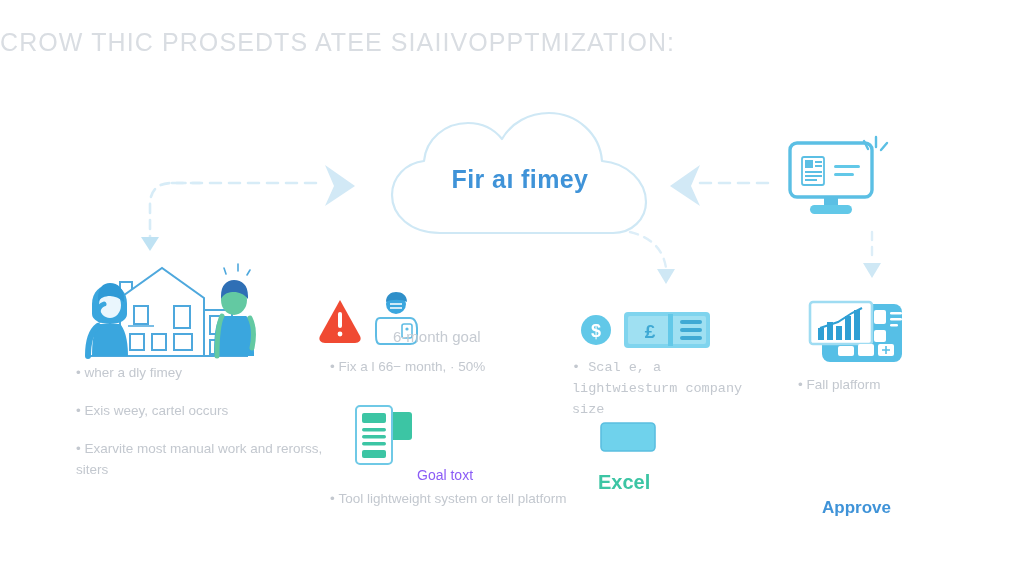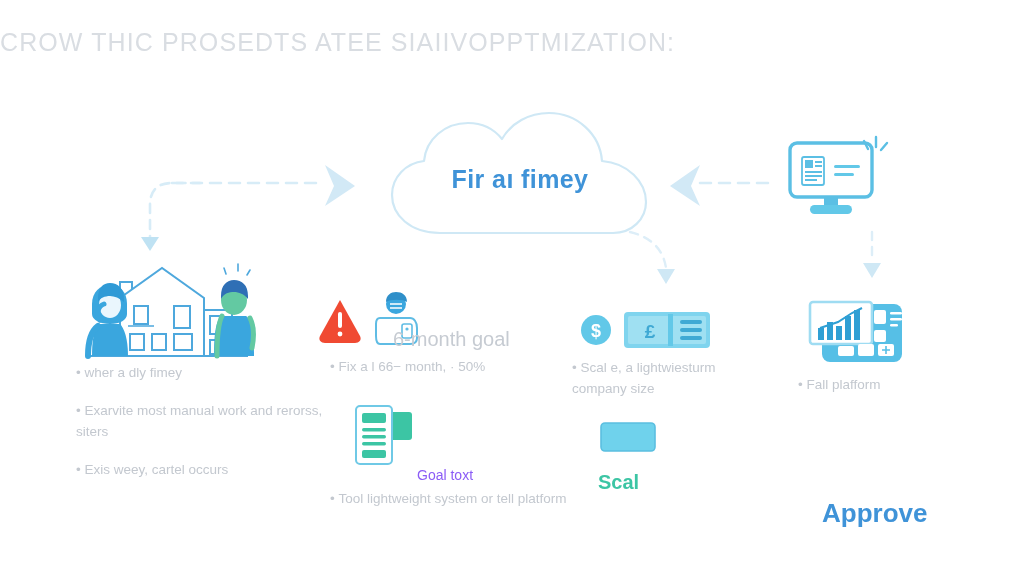--- a/index.html
+++ b/index.html
@@ -43,37 +43,37 @@
     font-weight:400;
   }
 
   
   #col1-art{left:62px;top:258px;width:200px;height:110px;}
   #col1-text{left:76px;top:363px;width:250px;}
   #col1-text .item{margin-bottom:17px;}
 
   
   #col2-icons{left:318px;top:292px;width:170px;height:62px;}
-  #col2-label-a{left:393px;top:328px;font-size:20px;color:#c6cbd2;}
+  #col2-label-a{left:393px;top:328px;font-size:15px;color:#c6cbd2;}
   #col2-text-a{left:330px;top:357px;width:230px;}
   #col2-doc{left:352px;top:404px;width:78px;height:62px;}
   #col2-label-b{left:417px;top:467px;font-size:14px;color:#8b5cf6;}
   #col2-text-b{left:330px;top:489px;width:240px;}
 
   
   #col3-icons{left:580px;top:305px;width:150px;height:50px;}
-  #col3-text{left:572px;top:358px;width:200px;}
+  #col3-text{left:572px;top:358px;width:200px;font-family:Liberation Mono, monospace;}
   #col3-excel-box{left:598px;top:420px;width:60px;height:34px;}
   #col3-excel-label{left:598px;top:471px;width:120px;font-size:20px;font-weight:bold;color:#3cc5a4;}
 
   
   #col4-monitor{left:788px;top:135px;width:102px;height:86px;}
   #col4-dash{left:808px;top:300px;width:100px;height:70px;}
   #col4-text{left:798px;top:375px;width:180px;}
-  #col4-approve{left:822px;top:498px;width:180px;font-size:26px;font-weight:bold;color:#3f93d8;}
+  #col4-approve{left:822px;top:498px;width:180px;font-size:17px;font-weight:bold;color:#3f93d8;}
 </style>
 </head>
 <body>
 
 <div id="canvas">
 
   <div class="abs" id="title">CROW THIC PROSEDTS ATEE SIAIIVOPPTMIZATION:</div>
 
   <svg class="abs arrowsvg" style="left:0;top:0;" width="1024" height="585" viewBox="0 0 1024 585">
 
@@ -159,24 +159,24 @@
         </g>
       </g>
     </svg>
   </div>
 
   <div class="abs cap" id="col1-text">
     <div class="item">
       <span>•&nbsp;</span><span>wher a dly fimey</span>
     </div>
     <div class="item">
-      <span>•&nbsp;</span><span>Exarvite most manual work and rerorss, siters</span>
+      <span>•&nbsp;</span><span>Exis weey, cartel occurs</span>
     </div>
     <div class="item">
-      <span>•&nbsp;</span><span>Exis weey, cartel occurs</span>
+      <span>•&nbsp;</span><span>Exarvite most manual work and rerorss, siters</span>
     </div>
   </div>
 
   <div class="abs" id="col2-icons">
     <svg width="170" height="62" viewBox="0 0 170 62">
 
       <g>
         <path d="M22,8 L42,44 C44,48 41,51 37,51 L7,51 C3,51 0,48 2,44 Z" fill="#f04a32"></path>
         <rect x="20" y="20" width="4" height="16" rx="2" fill="#ffffff"></rect>
         <circle cx="22" cy="42" r="2.4" fill="#ffffff"></circle>
@@ -232,21 +232,21 @@
   </div>
   <div class="abs cap" id="col3-text">
     <span>•&nbsp;</span><span>Scal e, a lightwiesturm company size</span>
   </div>
   <div class="abs" id="col3-excel-box">
     <svg width="60" height="34" viewBox="0 0 60 34">
       <rect x="1.5" y="1.5" width="57" height="31" rx="5" fill="#6fd2ec" stroke="#ffffff" stroke-width="3"></rect>
       <rect x="3" y="3" width="54" height="28" rx="4" fill="none" stroke="#5bbfe0" stroke-width="1.6"></rect>
     </svg>
   </div>
-  <div class="abs" id="col3-excel-label">Scal</div>
+  <div class="abs" id="col3-excel-label">Excel</div>
 
   <div class="abs" id="col4-monitor">
     <svg width="102" height="86" viewBox="0 0 102 86">
       <rect x="2" y="8" width="82" height="54" rx="7" fill="#ffffff" stroke="#5bbfe4" stroke-width="3.4"></rect>
       <rect x="36" y="62" width="14" height="10" fill="#5bbfe4"></rect>
       <rect x="22" y="70" width="42" height="9" rx="4.5" fill="#62c8e8"></rect>
 
       <g>
         <rect x="14" y="22" width="22" height="28" rx="2" fill="#ffffff" stroke="#5bbfe4" stroke-width="1.8"></rect>
         <rect x="17" y="25" width="8" height="8" fill="#5bbfe4"></rect>

